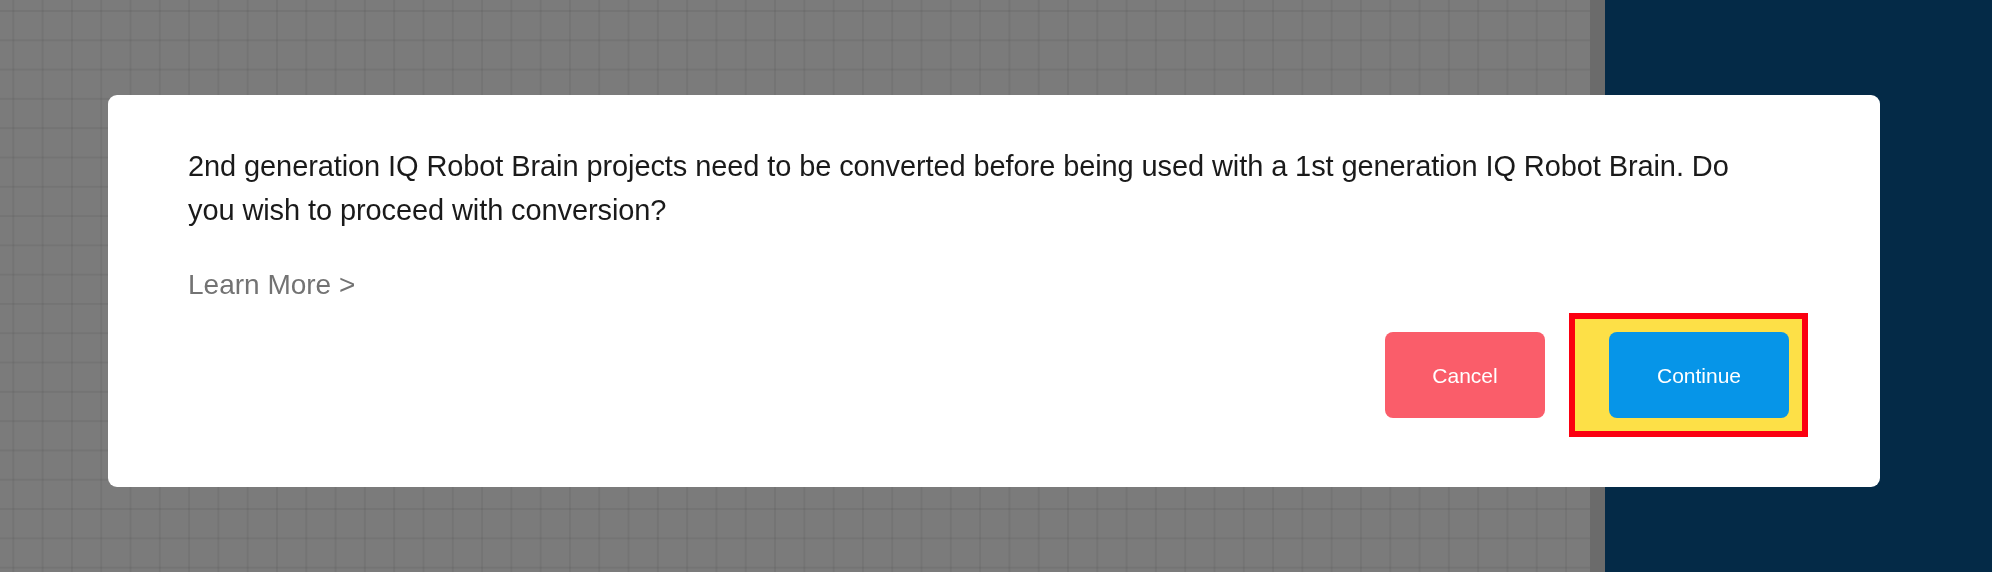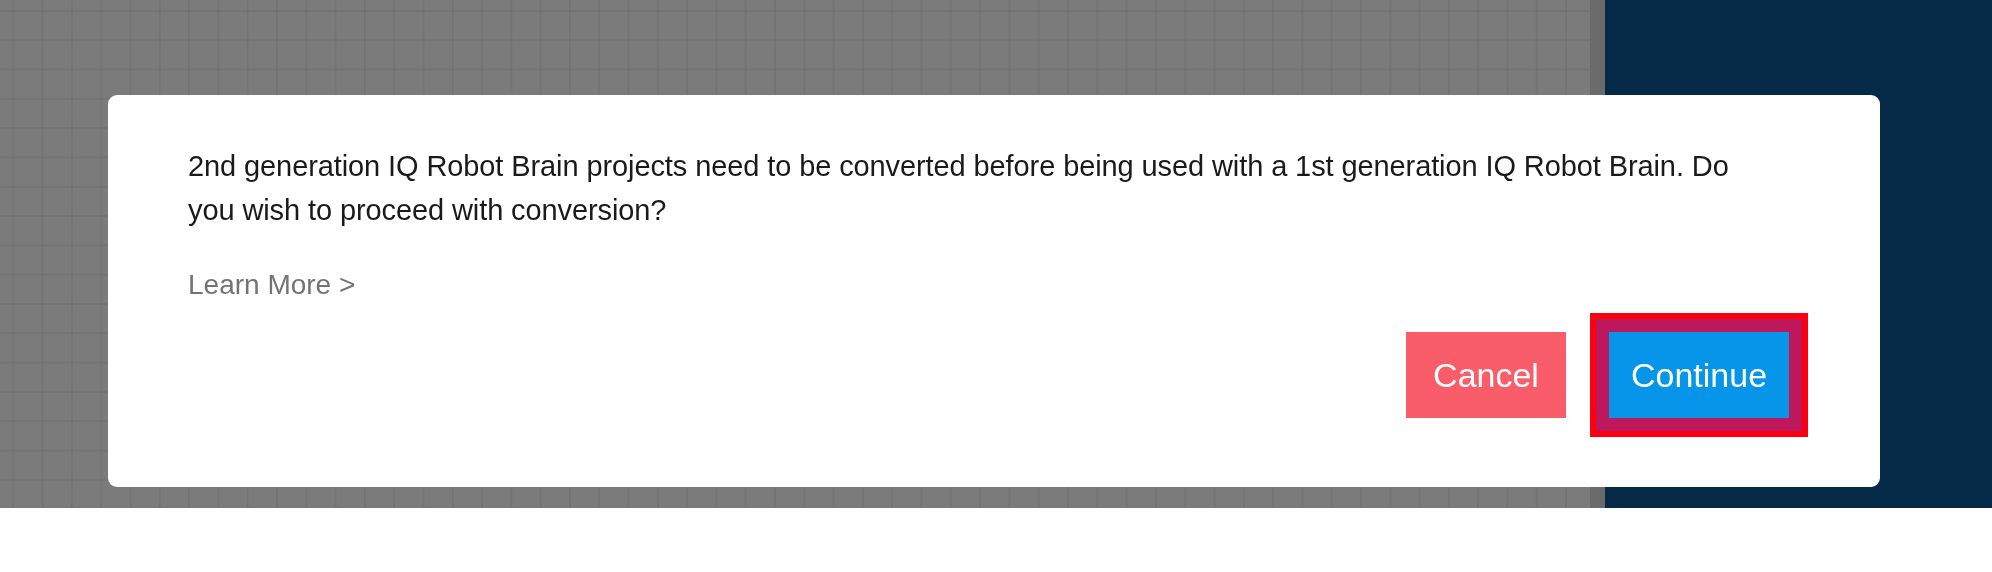--- a/index.html
+++ b/index.html
@@ -9,21 +9,21 @@
     width: 1992px;
     height: 572px;
     overflow: hidden;
     font-family: "Liberation Sans", sans-serif;
     background: #ffffff;
   }
 
   #stage {
     position: relative;
     width: 1992px;
-    height: 508px;
+    height: 572px;
     overflow: hidden;
     background: #7b7b7b;
   }
 
   
   .bg-canvas {
     position: absolute;
     left: 0;
     top: 0;
     width: 1590px;
@@ -104,48 +104,49 @@
     display: flex;
     align-items: center;
     gap: 0px;
   }
 
   .btn {
     border: none;
     outline: none;
     cursor: pointer;
     font-family: "Liberation Sans", sans-serif;
-    font-size: 34px;
+    font-size: 21px;
     line-height: 1;
     color: #ffffff;
-    border-radius: 0;
+    border-radius: 8px;
     box-sizing: border-box;
     display: inline-flex;
     align-items: center;
     justify-content: center;
+    margin-left: 21px;
   }
 
   .btn-cancel {
     background: #fa5d6a;
     width: 160px;
     height: 86px;
     margin-right: 24px;
   }
 
   .btn-continue {
     background: #0695e8;
     width: 180px;
     height: 86px;
   }
 
   
   .highlight-frame {
     position: relative;
     padding: 13px;
-    background: #be185d;
+    background: #fde047;
     box-sizing: content-box;
     border: 6px solid #fb0010;
     display: inline-flex;
     align-items: center;
     justify-content: center;
   }
 </style>
 </head>
 <body>
 

